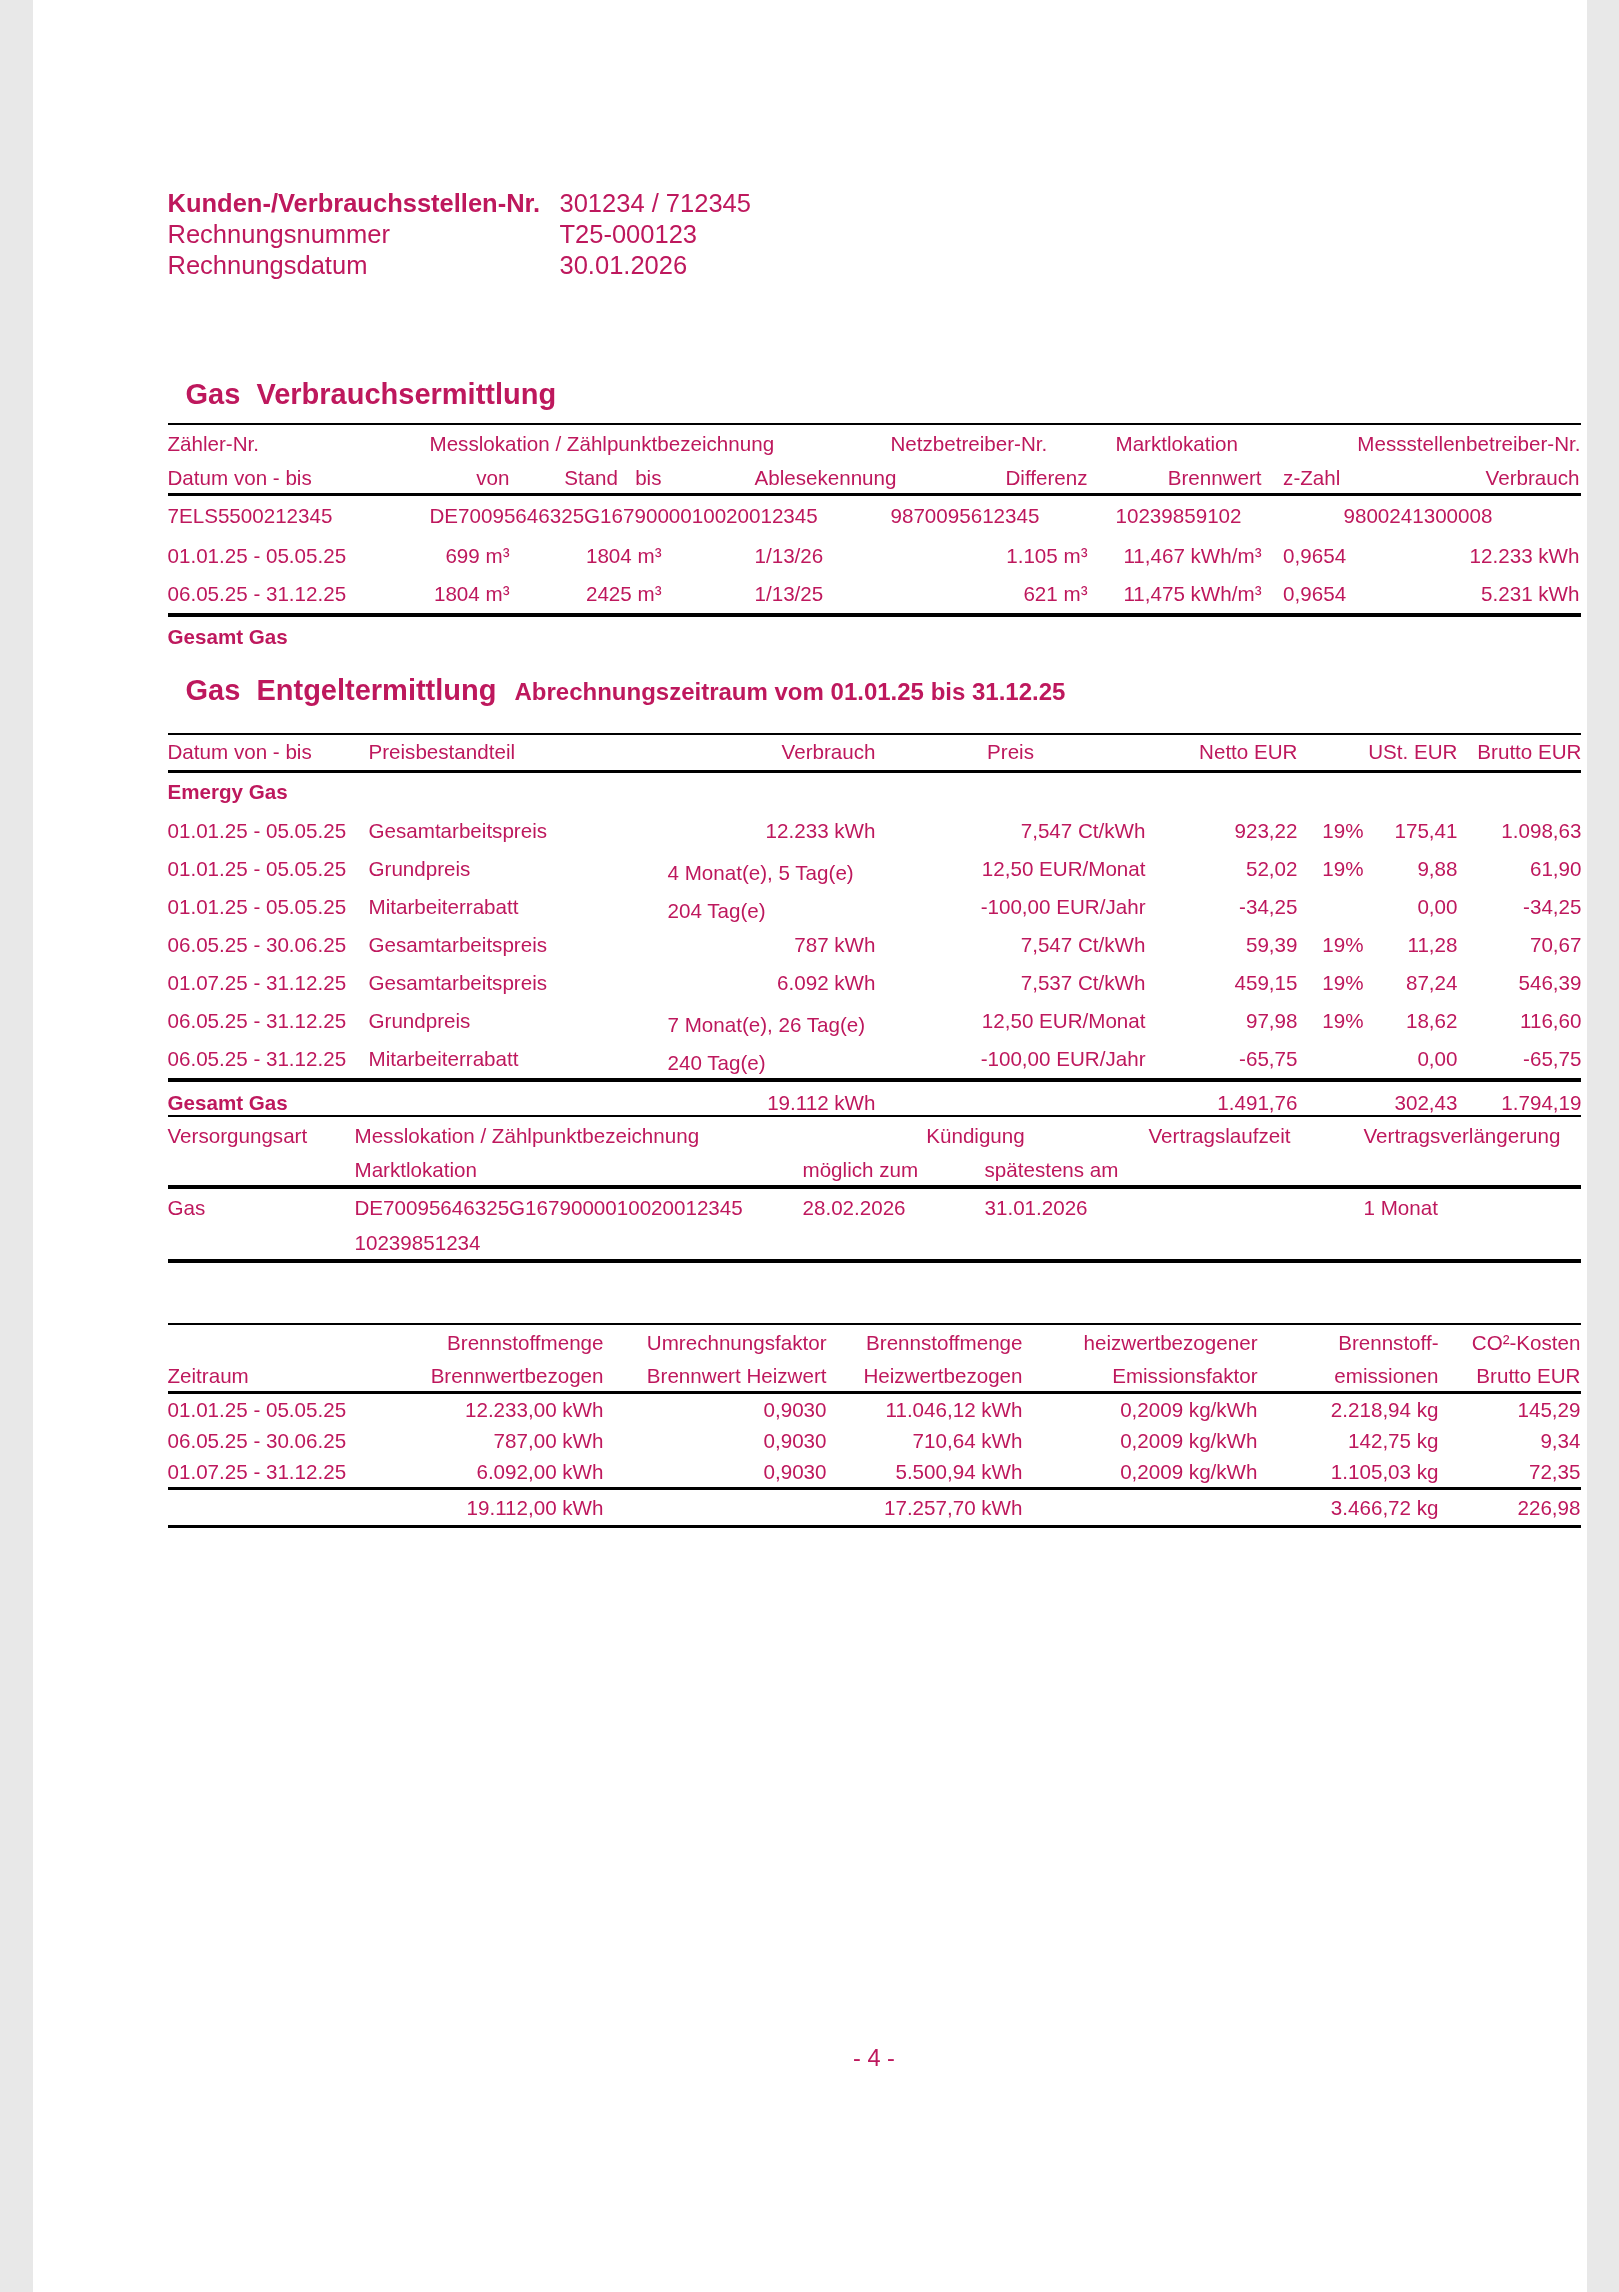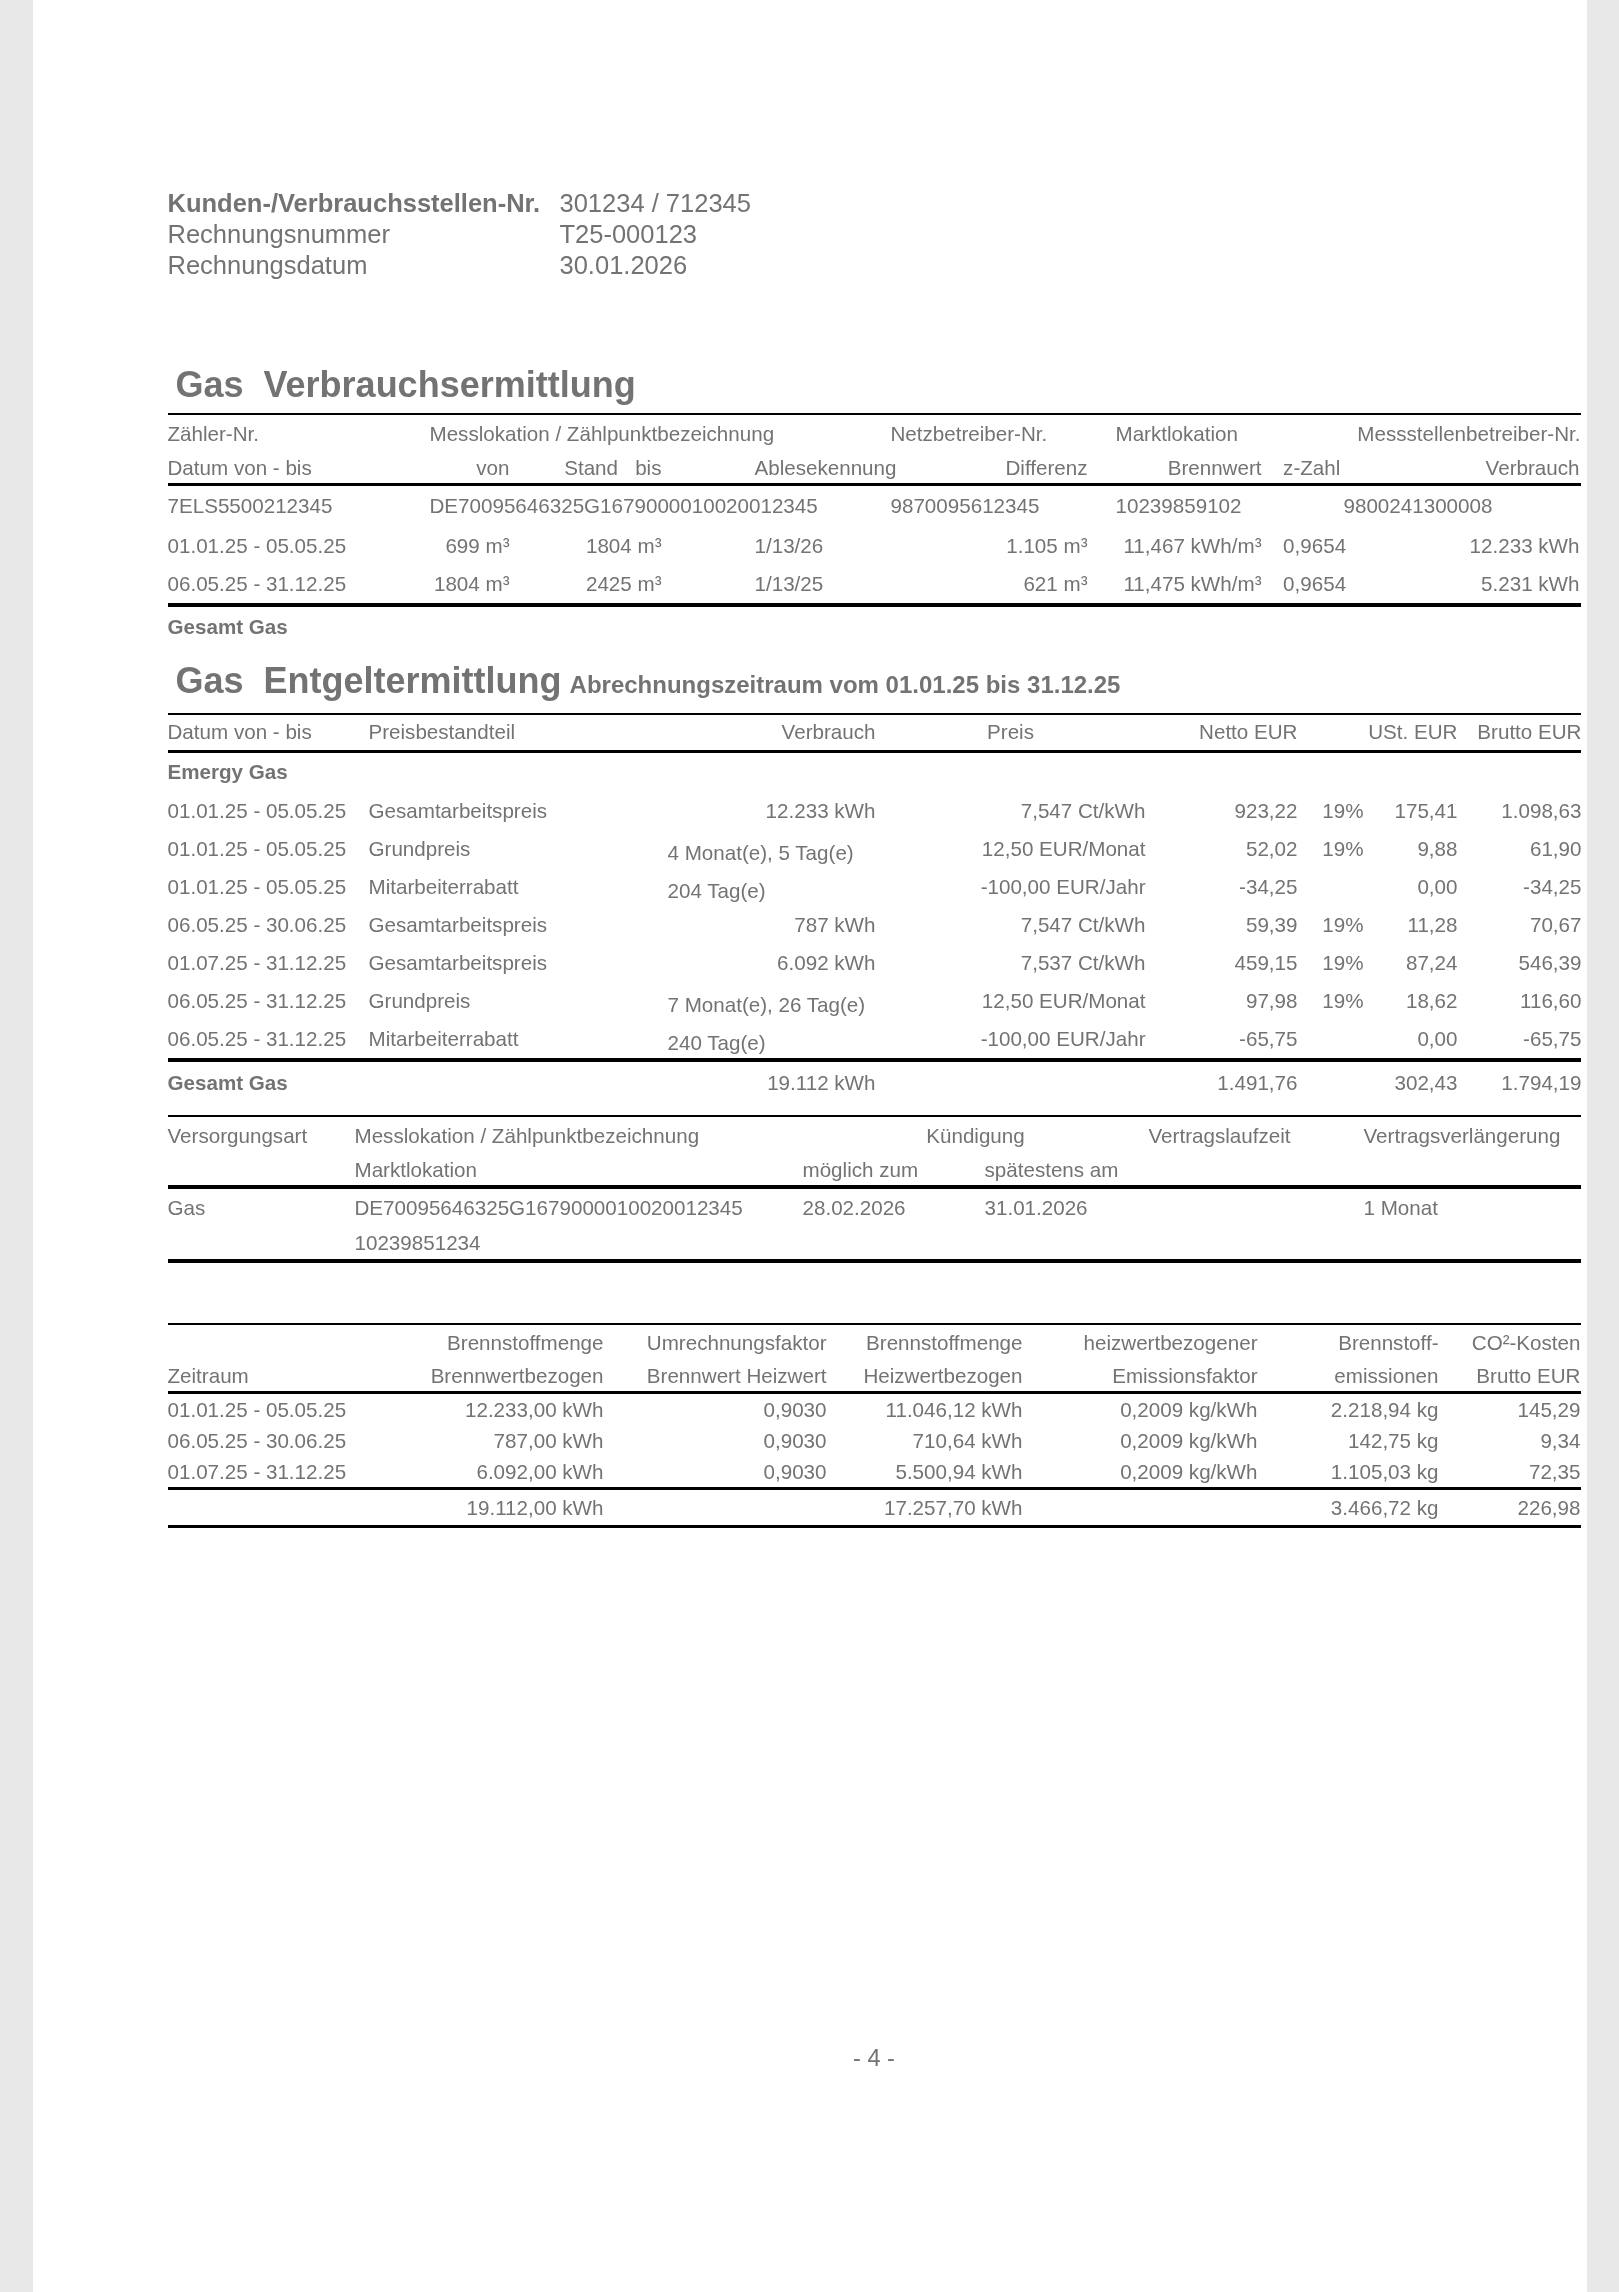--- a/index.html
+++ b/index.html
@@ -1,20 +1,20 @@
 <!DOCTYPE html>
 <html><head>
 <meta charset="utf-8">
 <style>
   html,body{margin:0;padding:0;background:#e8e8e8;}
-  .page{position:relative;width:1554px;height:2293px;background:#ffffff;color:#737373;
+  .page{position:relative;width:1554px;height:2293px;background:#ffffff;color:#be185d;
         font-family:"Liberation Sans","DejaVu Sans",sans-serif;overflow:hidden;margin:0 auto;}
   .content{position:absolute;left:135px;width:1413px;}
   section{position:absolute;width:1413px;left:0;}
-  h2{font-size:36px;line-height:31px;font-weight:bold;margin:8px;white-space:pre;}
+  h2{font-size:29px;line-height:31px;font-weight:bold;margin:18px;white-space:pre;}
   .h2row{display:flex;align-items:baseline;margin:0 0 8.8px 0;}
   .period{font-size:24px;font-weight:bold;white-space:pre;}
   .rule{border-top:2px solid #000;height:0;}
   .rulek{border-top:3.9px solid #000;height:0;}
   .rulek5{border-top:4.9px solid #000;height:0;}
   .g{display:grid;align-items:center;}
   .g>div{font-size:20.6px;white-space:pre;overflow:visible;}
   .r{text-align:right;}
   .c{text-align:center;}
   .b{font-weight:bold;}

